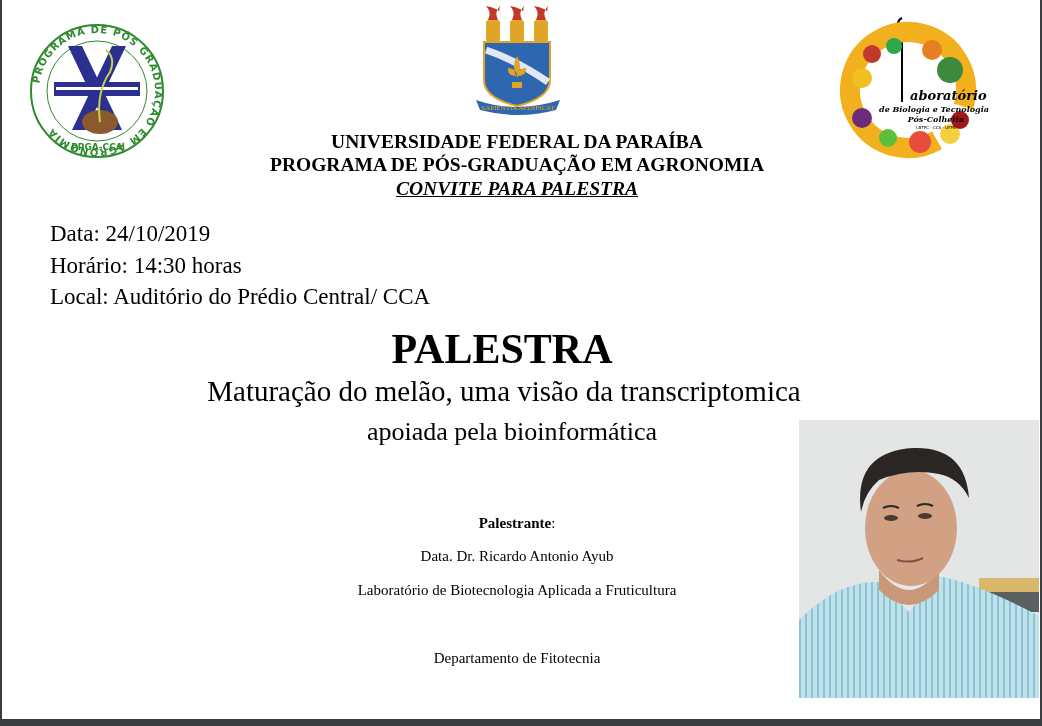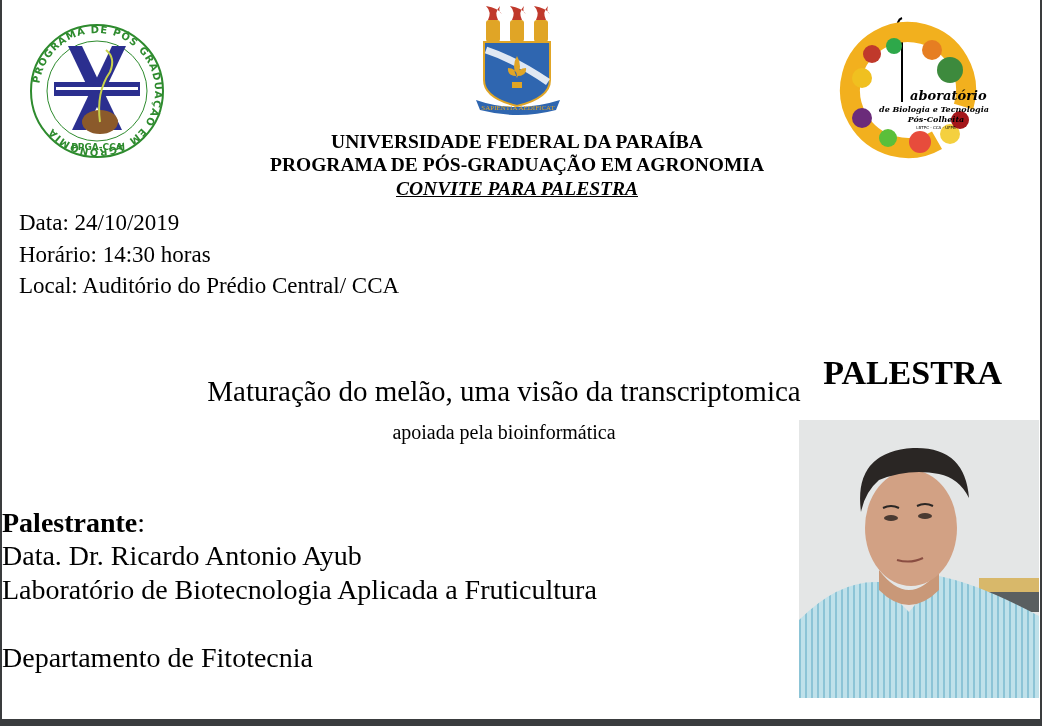--- a/index.html
+++ b/index.html
@@ -17,30 +17,30 @@
   
   #ppga-logo { left: 24px; top: 22px; width: 142px; height: 138px; }
   #ufpb-logo { left: 470px; top: 2px; width: 92px; height: 120px; }
   #lab-logo  { left: 830px; top: 8px; width: 164px; height: 152px; }
 
   .hdr { font-weight: bold; font-size: 19.5px; line-height: 24px; }
   #hdr1 { top: 130px; left: 0; width: 1030px; text-align: center; }
   #hdr2 { top: 153px; left: 0; width: 1030px; text-align: center; }
   #hdr3 { top: 177px; left: 0; width: 1030px; text-align: center; font-style: italic; text-decoration: underline; }
 
-  .info { left: 17px; font-size: 23px; line-height: 30px; }
+  .info { left: 48px; font-size: 23px; line-height: 30px; margin-top: 11px; }
   #info-date { top: 208px; }
   #info-time { top: 240px; }
   #info-place { top: 271px; }
 
-  #title { top: 327px; left: 0; width: 1000px; text-align: right; font-weight: bold; font-size: 34px; line-height: 44px; margin-top: 24px; }
+  #title { top: 327px; left: 0; width: 1000px; text-align: center; font-weight: bold; font-size: 42px; line-height: 44px; }
   #subtitle1 { top: 372px; left: 0; width: 1004px; text-align: center; font-size: 29px; line-height: 38px; }
-  #subtitle2 { top: 413px; left: 0; width: 1004px; text-align: center; font-size: 20px; line-height: 38px; }
+  #subtitle2 { top: 413px; left: 8px; width: 1004px; text-align: center; font-size: 26px; line-height: 38px; }
 
-  .spk { left: 0; width: 998px; text-align: left; font-size: 28px; line-height: 32px; }
+  .spk { left: 16px; width: 998px; text-align: center; font-size: 15px; line-height: 32px; }
   #spk-label { top: 507px; }
   #spk-label b { font-weight: bold; }
   #spk-name { top: 540px; }
   #spk-lab  { top: 574px; }
   #spk-uni  { top: 608px; }
   #spk-dept { top: 642px; }
 
   #photo {
     left: 797px; top: 420px; width: 240px; height: 278px;
     background: #e8eaea; overflow: hidden;

